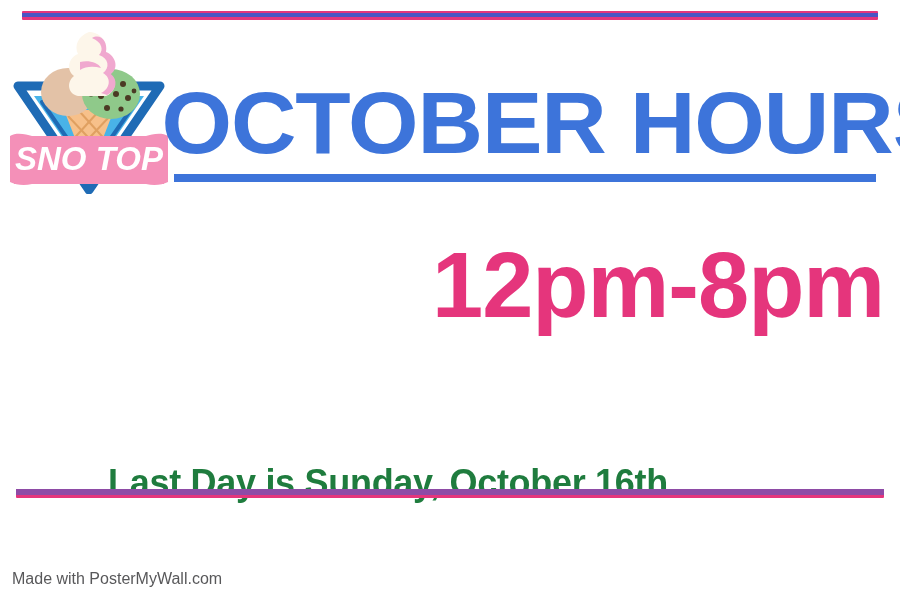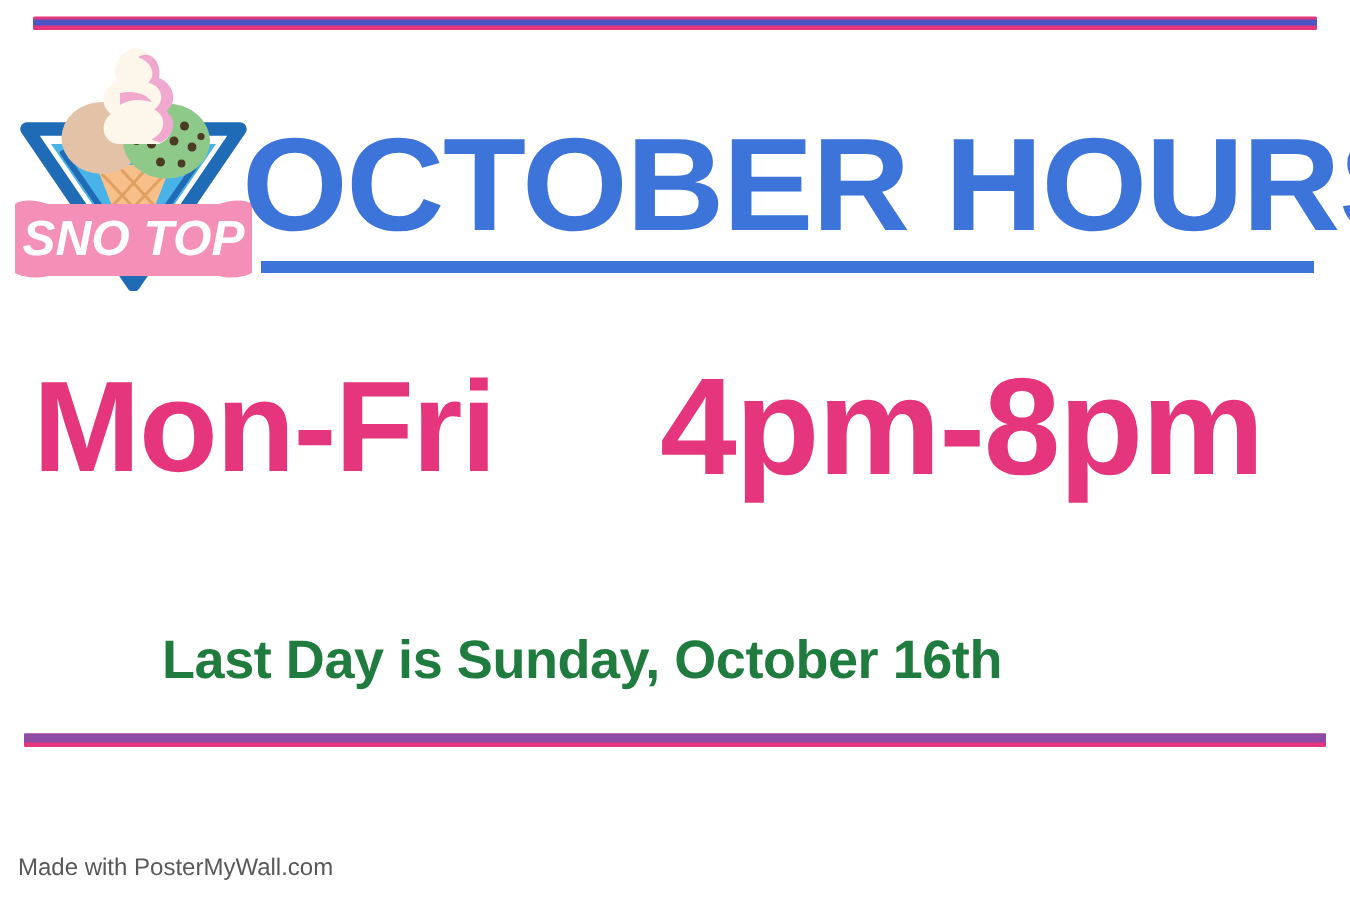--- a/index.html
+++ b/index.html
@@ -116,21 +116,21 @@
   .hours-day  { left: 22px; }
   .hours-time { left: 440px; }
   .row-2 .hours-day  { left: 20px; }
   .row-2 .hours-time { left: 432px; font-size: 92px; }
   .row-1 .hours-time { font-size: 92px; }
 
   
   .note {
     position: absolute;
     left: 0;
-    top: 418px;
+    top: 461px;
     width: 776px;
     text-align: center;
     color: #1f7c3e;
     font-family: "Liberation Sans", sans-serif;
     font-weight: bold;
     font-size: 36px;
     line-height: 44px;
     white-space: nowrap;
     letter-spacing: -0.3px;
   }
@@ -205,25 +205,22 @@
         <path d="M162 112 C156 108 146 110 140 112 L140 160 C148 162 156 161 162 158 Z" fill="#f490b8"></path>
       </g>
       <text x="83" y="146" text-anchor="middle" font-family="Liberation Sans, sans-serif" font-size="33" font-weight="bold" font-style="italic" fill="#ffffff">SNO TOP</text>
     </svg>
   </div>
 
   <div class="header-title">OCTOBER HOURS</div>
   <div class="header-underline"></div>
 
   <div class="hours">
-    <div class="hours-row row-1">
-      <span class="hours-day">Mon-Fri</span>
-      <span class="hours-time">4pm-8pm</span>
-    </div>
     <div class="hours-row row-2">
+      <span class="hours-time">12pm-8pm</span>
     </div>
   </div>
 
   <div class="note">Last Day is Sunday, October 16th</div>
 
   <div class="rule-bottom">
     <div class="rule-inner"></div>
   </div>
 
   <div class="watermark">Made with PosterMyWall.com</div>

